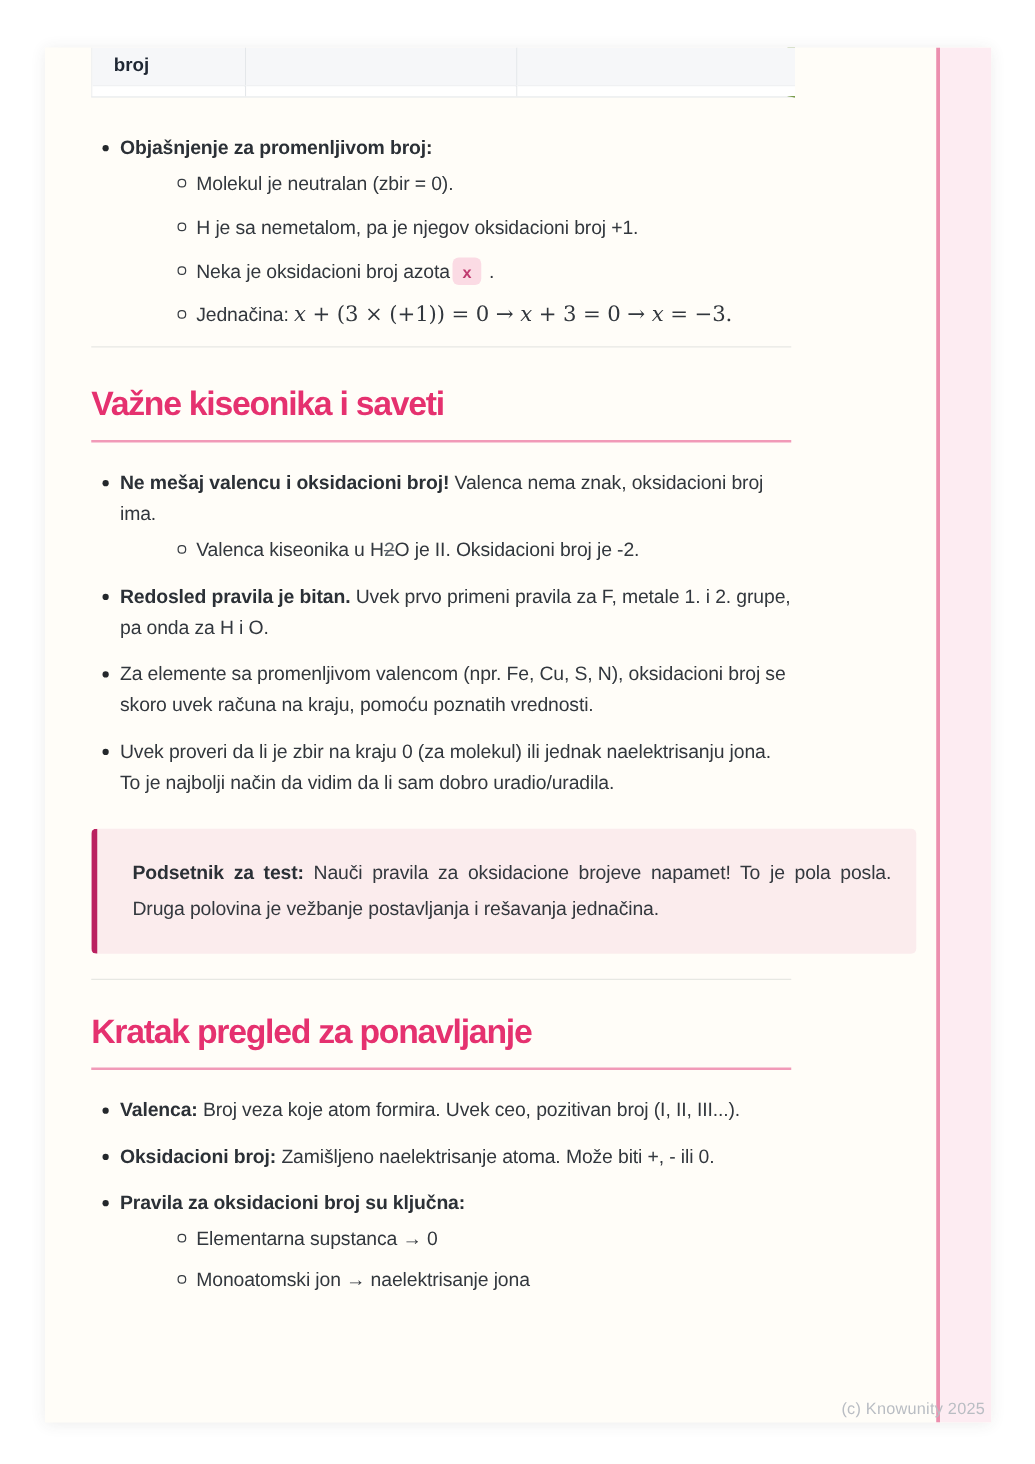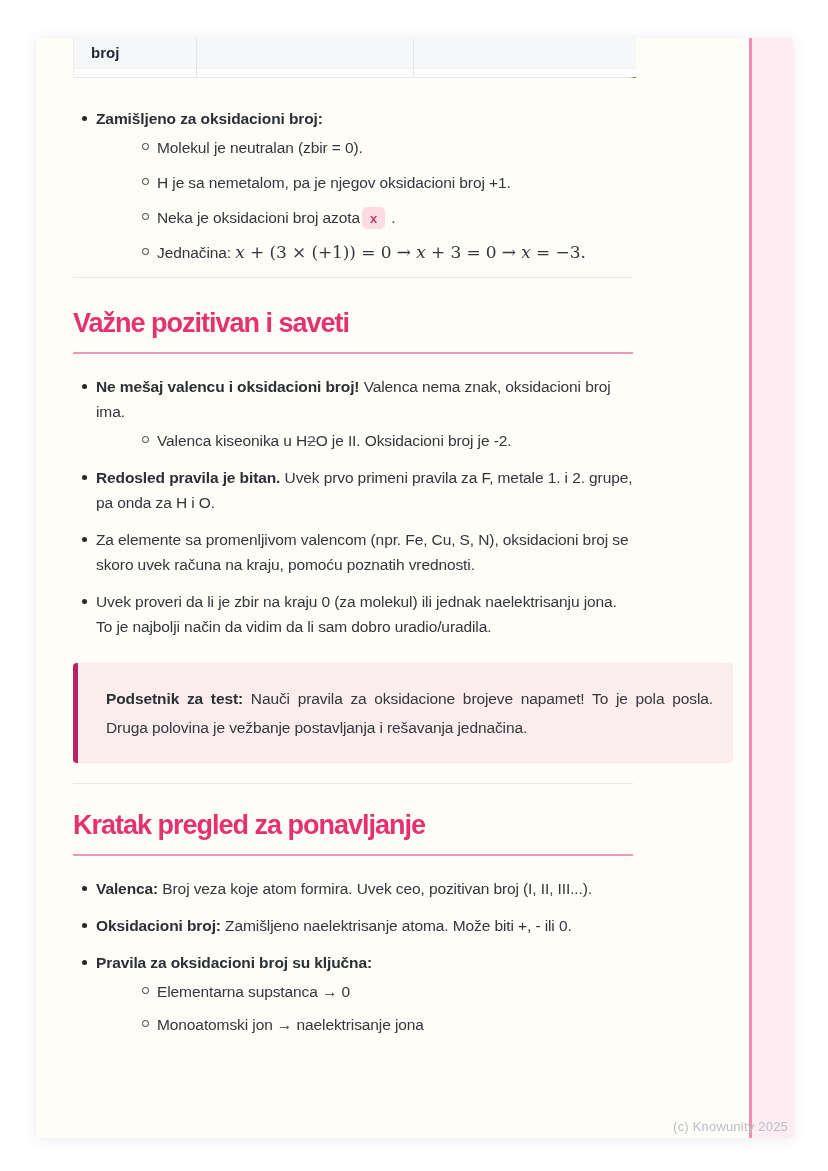--- a/index.html
+++ b/index.html
@@ -120,33 +120,33 @@
       </div>
       <div class="t-row sliver">
         <div class="t-cell"></div>
         <div class="t-cell"></div>
         <div class="t-cell"></div>
       </div>
     </div>
 
     <ul class="blist">
       <li class="m0">
-        <strong>Zamišljeno za oksidacioni broj:</strong>
+        <strong>Objašnjenje za promenljivom broj:</strong>
         <ul class="sublist">
           <li>Molekul je neutralan (zbir = 0).</li>
           <li>H je sa nemetalom, pa je njegov oksidacioni broj +1.</li>
           <li><span>Neka je oksidacioni broj azota</span><span class="badge">x</span><span> .</span></li>
           <li class="m0"><span>Jednačina: </span><span class="math"><span class="var">x</span><span> + (3 × (+1)) = 0 → </span><span class="var">x</span><span> + 3 = 0 → </span><span class="var">x</span><span> = −3.</span></span></li>
         </ul>
       </li>
     </ul>
 
     <hr class="hr">
 
-    <h2>Važne pozitivan i saveti</h2>
+    <h2>Važne kiseonika i saveti</h2>
 
     <ul class="blist" style="margin-top:20px">
       <li>
         <strong>Ne mešaj valencu i oksidacioni broj!</strong><span> Valenca nema znak, oksidacioni broj ima.</span>
         <ul class="sublist">
           <li class="m0"><span>Valenca kiseonika u H</span><span class="struck">2</span><span>O je II. Oksidacioni broj je -2.</span></li>
         </ul>
       </li>
       <li><strong>Redosled pravila je bitan.</strong><span> Uvek prvo primeni pravila za F, metale 1. i 2. grupe, pa onda za H i O.</span></li>
       <li>Za elemente sa promenljivom valencom (npr. Fe, Cu, S, N), oksidacioni broj se skoro uvek računa na kraju, pomoću poznatih vrednosti.</li>

